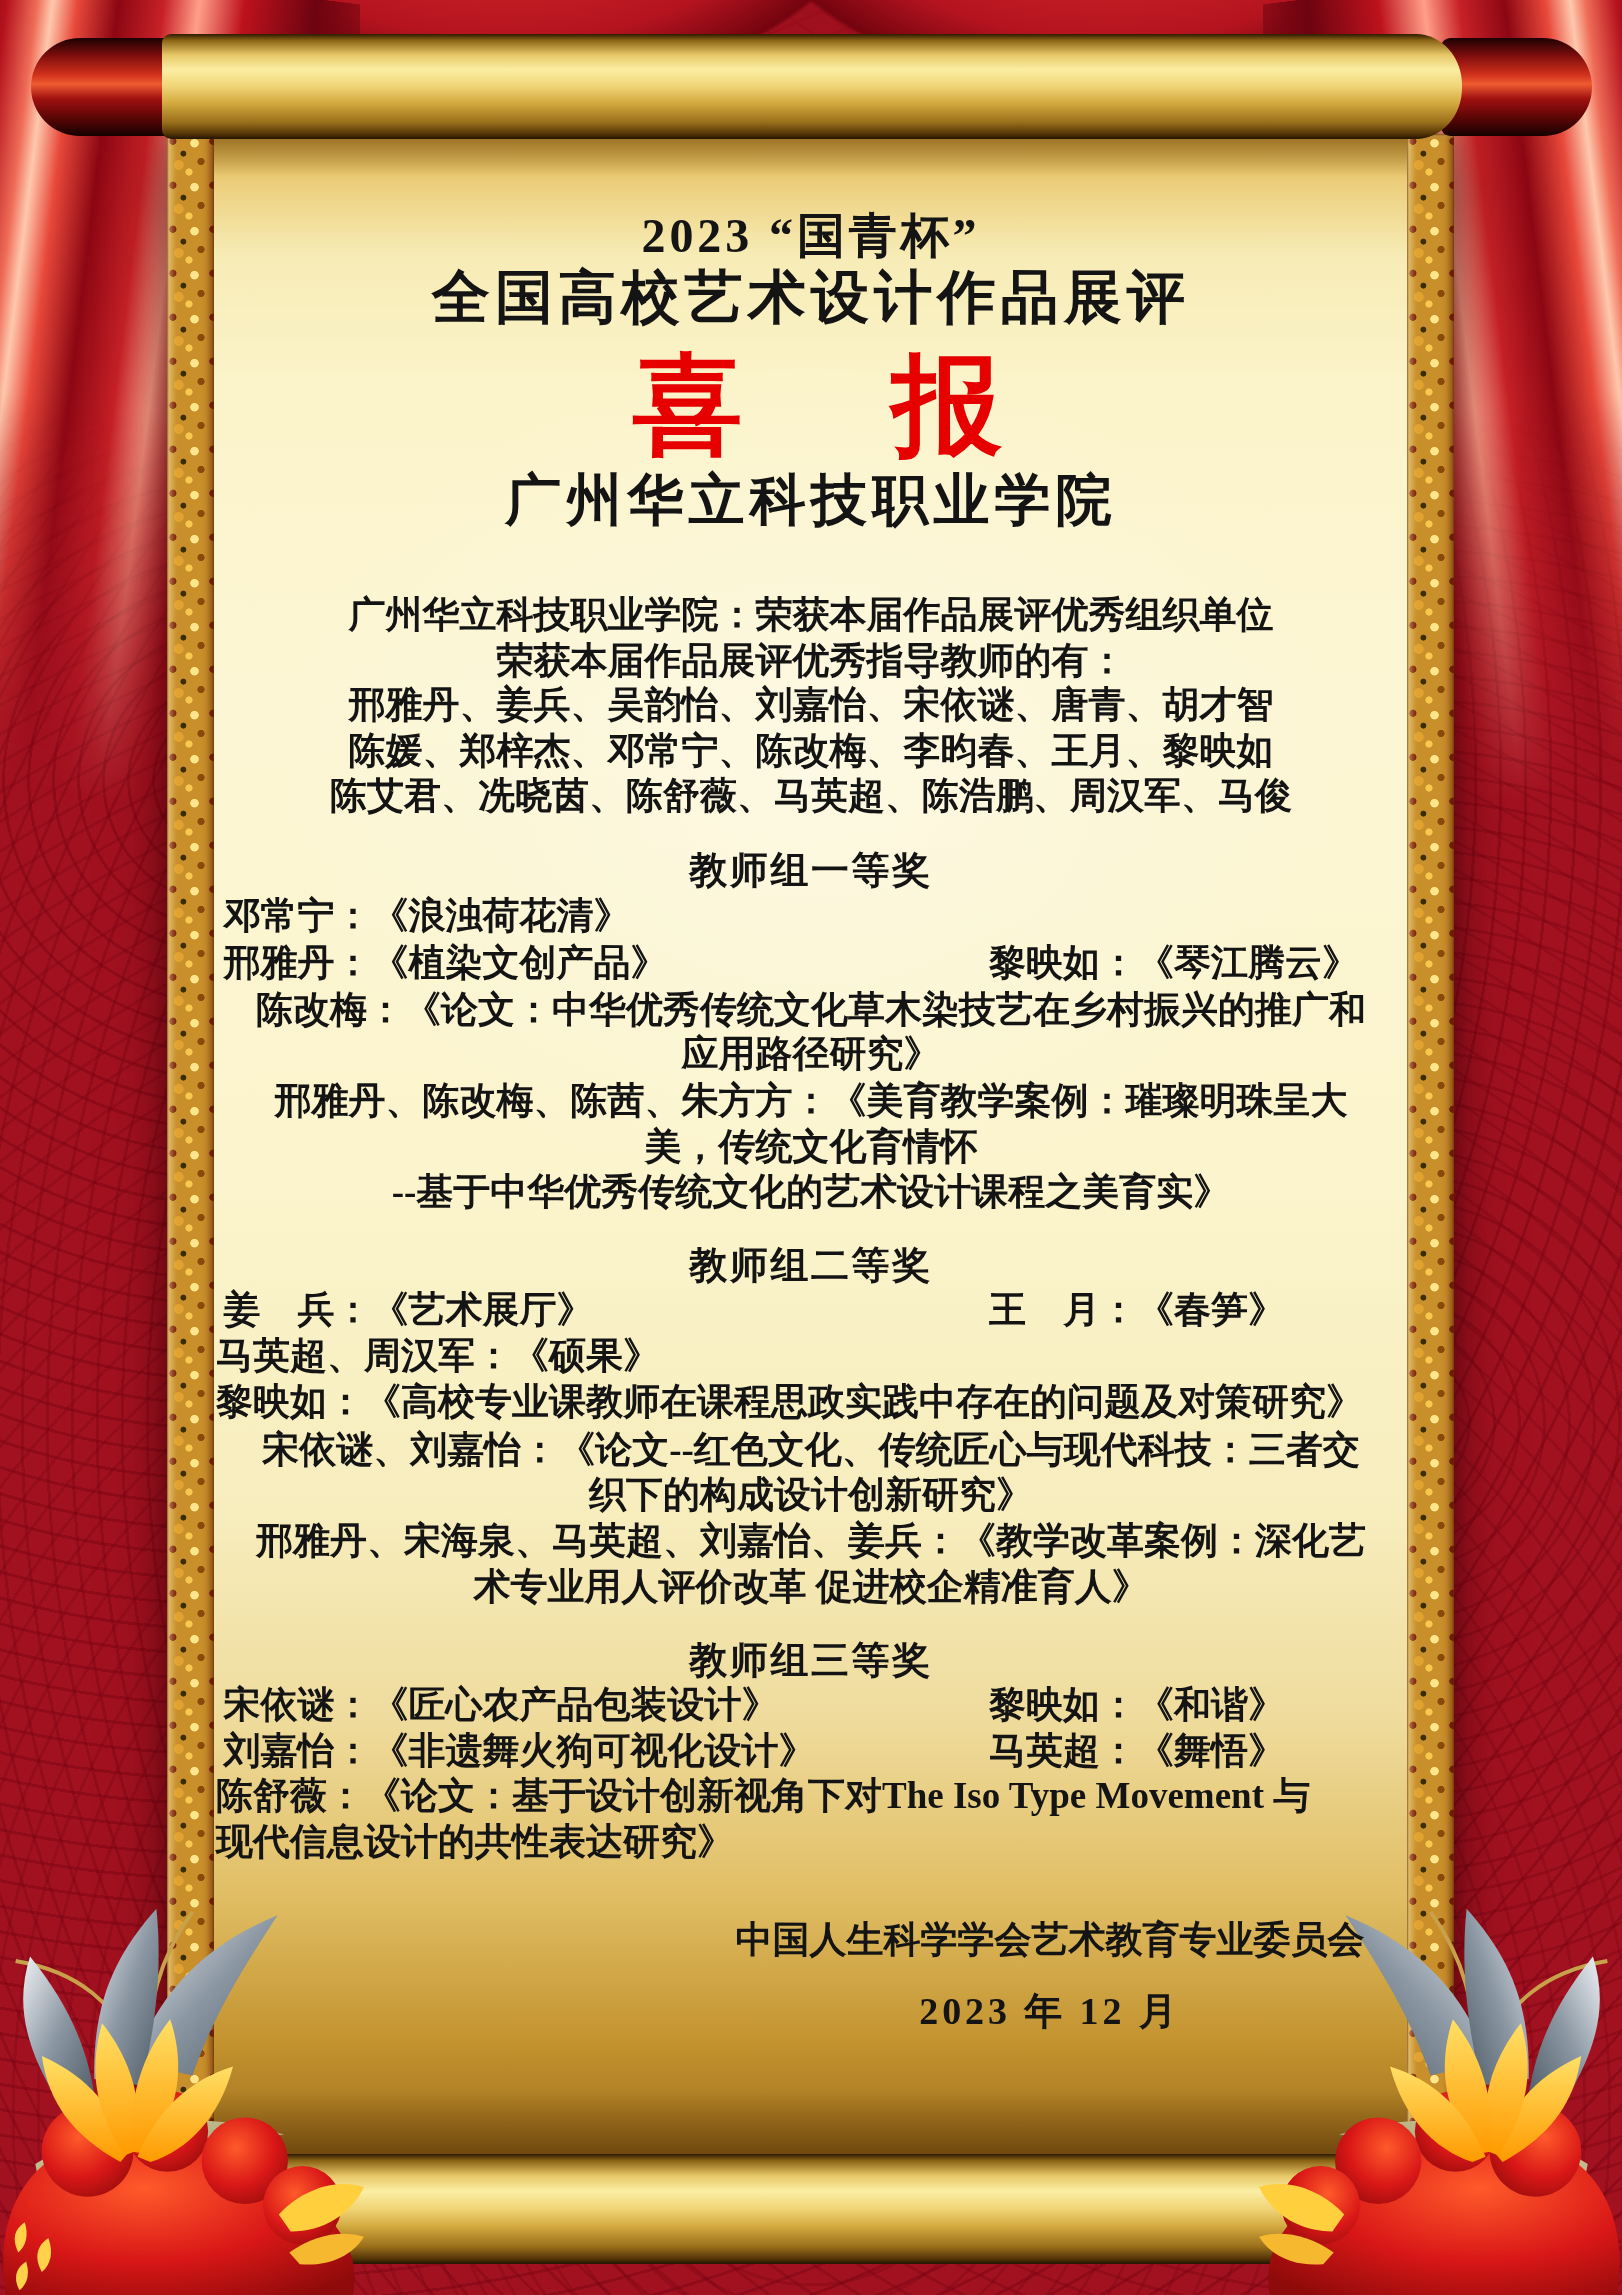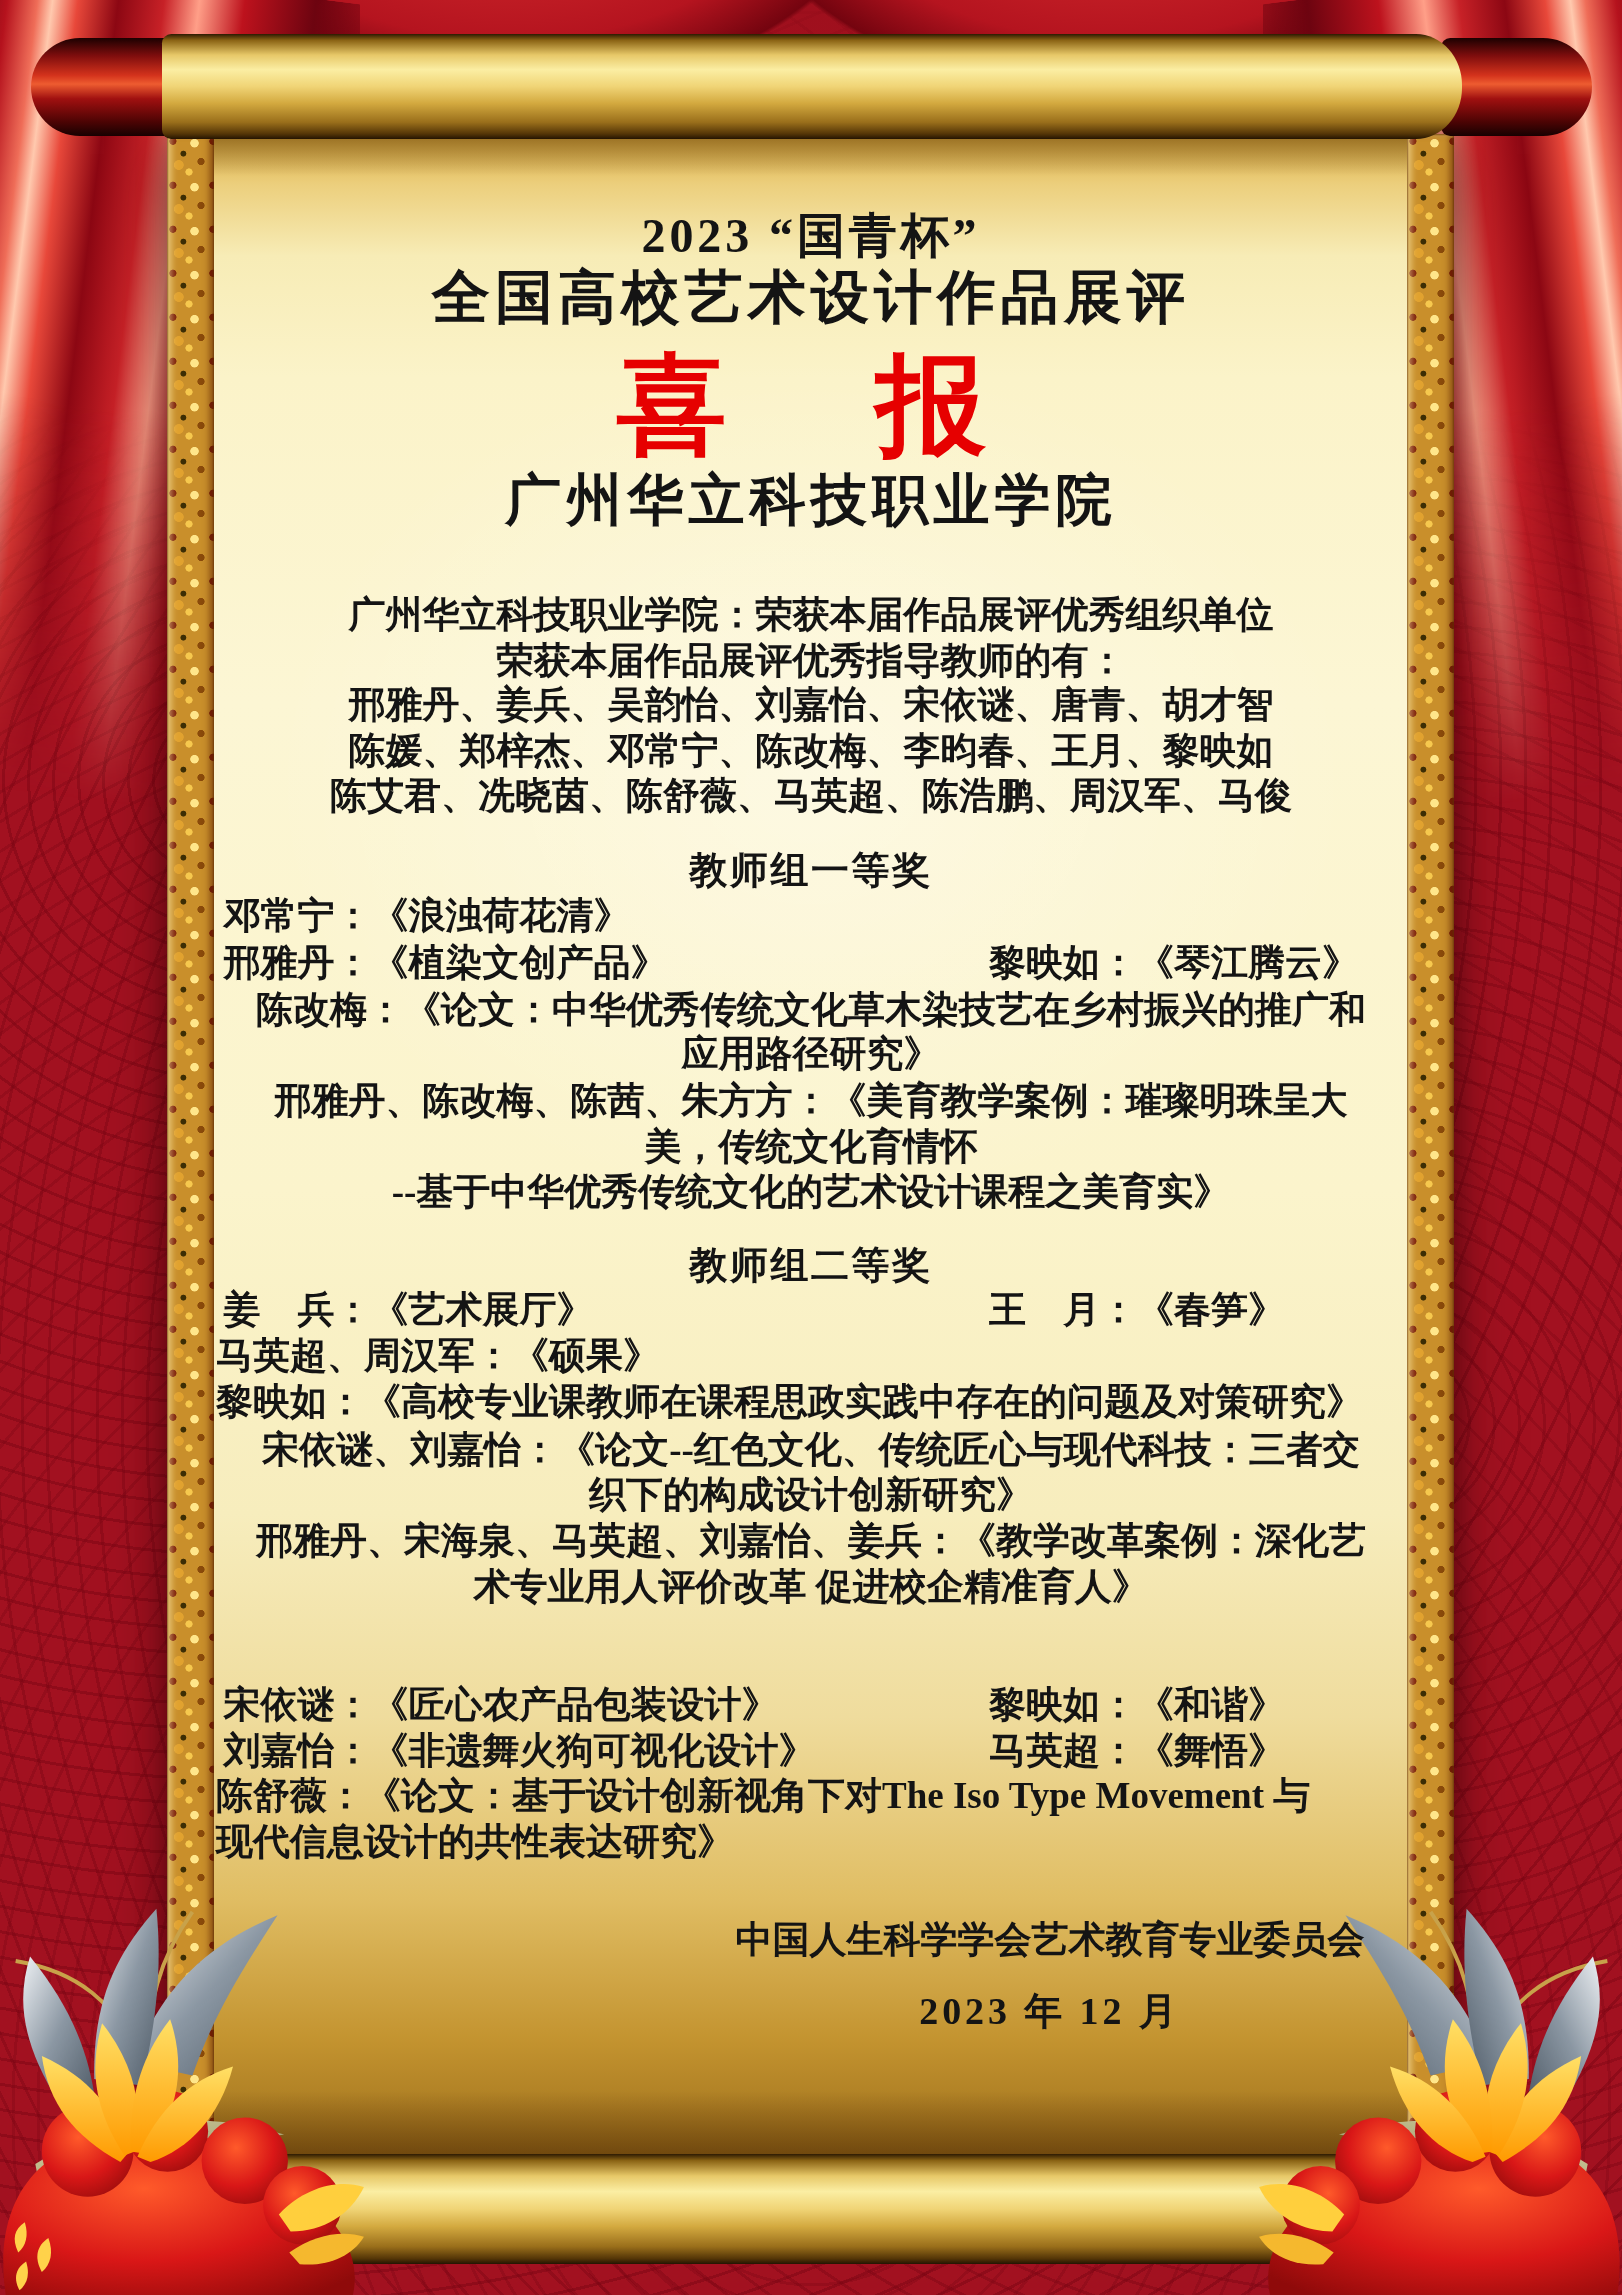--- a/index.html
+++ b/index.html
@@ -98,21 +98,21 @@
   .content{position:absolute;inset:0;z-index:6;color:#141414;}
   .line{
     position:absolute;left:213px;width:1196px;height:46px;line-height:46px;
     text-align:center;font-size:37px;font-weight:bold;white-space:nowrap;
   }
   .align-left{text-align:left;padding-left:3px;}
   .two-col .col-l{position:absolute;left:10.5px;white-space:nowrap;}
   .two-col .col-r{position:absolute;left:776px;white-space:nowrap;}
   .title1{top:206px;height:59px;line-height:59px;font-size:48px;letter-spacing:3.9px;}
   .title2{top:262px;height:72px;line-height:72px;font-size:58px;letter-spacing:5.2px;}
-  .banner{top:339px;height:134px;line-height:134px;font-size:110px;letter-spacing:19.6px;color:#e60000;}
+  .banner{top:339px;height:134px;line-height:134px;font-size:110px;letter-spacing:19.6px;color:#e60000;margin-left:16px;}
   .school{top:466px;height:69px;line-height:69px;font-size:56px;letter-spacing:5.2px;}
   .intro{font-size:37px;}
   .i1{top:592px;} .i2{top:638px;} .i3{top:682px;} .i4{top:728px;} .i5{top:773px;}
   .hdr{font-size:38px;letter-spacing:2.6px;}
   .h1{top:847px;}
   .f1{top:893px;} .f2{top:940px;} .f3a{top:987px;} .f3b{top:1031px;}
   .f4a{top:1078px;} .f4b{top:1124px;} .f4c{top:1169px;}
   .h2{top:1242px;}
   .s1{top:1287px;} .s2{top:1333px;} .s3{top:1379px;} .s4a{top:1427px;}
   .s4b{top:1472px;} .s5a{top:1518px;} .s5b{top:1564px;}
@@ -242,20 +242,21 @@
       <span class="col-l">姜　兵：《艺术展厅》</span>
       <span class="col-r">王　月：《春笋》</span>
     </div>
     <div class="line align-left s2">马英超、周汉军：《硕果》</div>
     <div class="line align-left s3">黎映如：《高校专业课教师在课程思政实践中存在的问题及对策研究》</div>
     <div class="line s4a">宋依谜、刘嘉怡：《论文--红色文化、传统匠心与现代科技：三者交</div>
     <div class="line s4b">织下的构成设计创新研究》</div>
     <div class="line s5a">邢雅丹、宋海泉、马英超、刘嘉怡、姜兵：《教学改革案例：深化艺</div>
     <div class="line s5b">术专业用人评价改革 促进校企精准育人》</div>
 
+    <div class="line hdr h3">教师组三等奖</div>
     <div class="line two-col t1">
       <span class="col-l">宋依谜：《匠心农产品包装设计》</span>
       <span class="col-r">黎映如：《和谐》</span>
     </div>
     <div class="line two-col t2">
       <span class="col-l">刘嘉怡：《非遗舞火狗可视化设计》</span>
       <span class="col-r">马英超：《舞悟》</span>
     </div>
     <div class="line align-left t3a">陈舒薇：《论文：基于设计创新视角下对The Iso Type Movement 与</div>
     <div class="line align-left t3b">现代信息设计的共性表达研究》</div>

